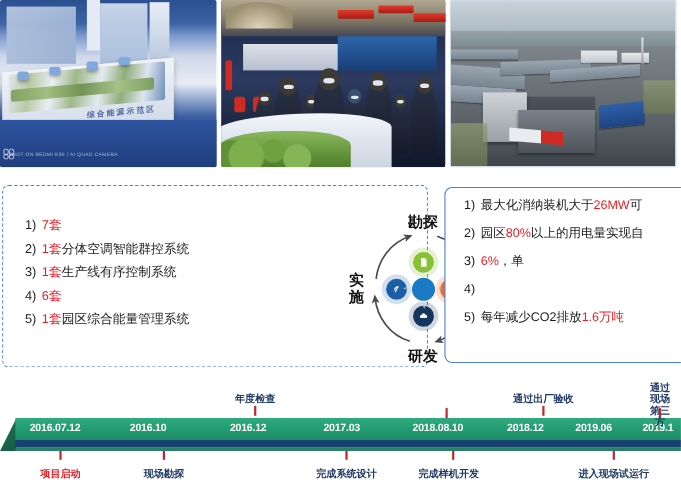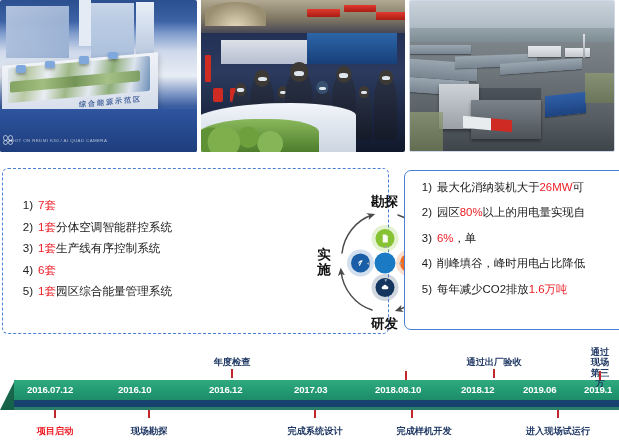--- a/index.html
+++ b/index.html
@@ -342,21 +342,20 @@
       <span class="rp-hl">80%</span>
       <span>以上的用电量实现自</span>
     </div>
     <div class="rp-item">
       <span class="rp-num">3)</span>
       <span class="rp-hl">6%</span>
       <span>，单</span>
     </div>
     <div class="rp-item">
       <span class="rp-num">4)</span>
-      <span>削峰填谷，峰时用电占比降低</span>
       <span class="rp-hl"></span>
       <span></span>
     </div>
     <div class="rp-item">
       <span class="rp-num">5)</span>
       <span>每年减少CO2排放</span>
       <span class="rp-hl">1.6万吨</span>
       <span></span>
     </div>
   </div>
@@ -391,18 +390,18 @@
 
   <div class="tl-down red" style="left:55px;">项目启动</div>
   <div class="tl-tick dn" style="left:54px;"></div>
 
   <div class="tl-down blue" style="left:149px;">现场勘探</div>
   <div class="tl-tick dn" style="left:148px;"></div>
 
   <div class="tl-down blue" style="left:315px;">完成系统设计</div>
   <div class="tl-tick dn" style="left:314px;"></div>
 
-  <div class="tl-down blue" style="left:424px;">完成样机开发</div>
+  <div class="tl-down blue" style="left:408px;">完成样机开发</div>
   <div class="tl-tick dn" style="left:411px;"></div>
 
   <div class="tl-down blue" style="left:558px;text-align:right;">进入现场试运行</div>
   <div class="tl-tick dn" style="left:557px;"></div>
 </div>
 
 </body></html>

